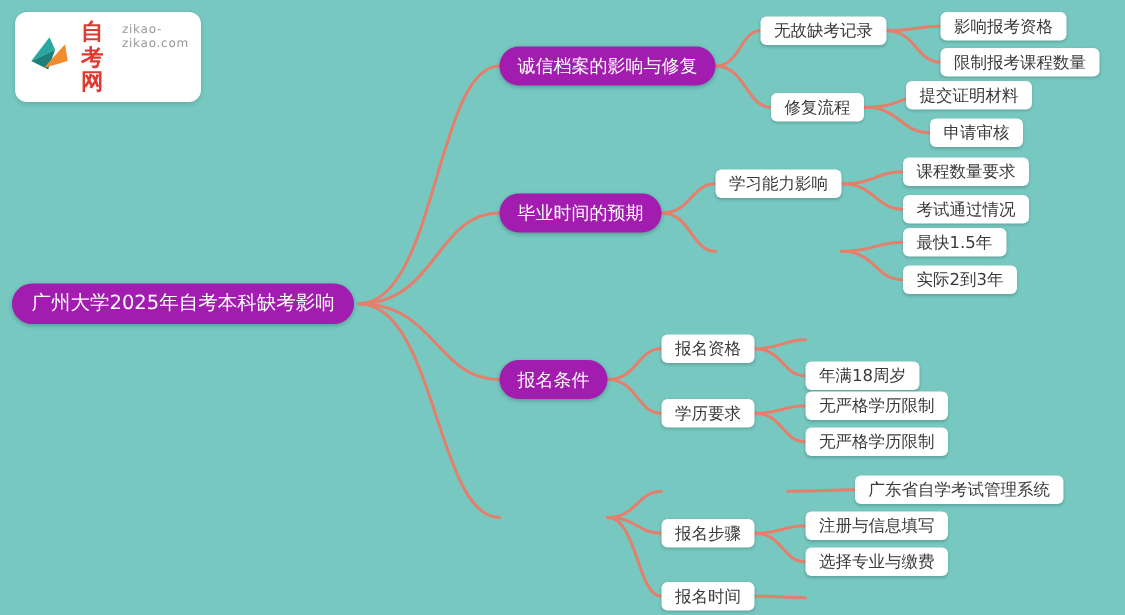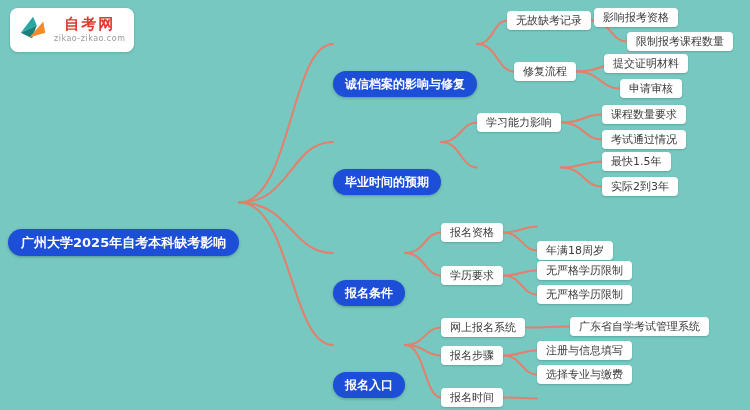--- a/index.html
+++ b/index.html
@@ -11,29 +11,28 @@
     overflow:hidden;
   }
   #links{position:absolute;left:0;top:0;width:750px;height:410px;z-index:1;pointer-events:none;}
   .node{
     position:absolute;
     white-space:nowrap;
     z-index:2;
     box-sizing:border-box;
   }
   .dark{
-    background:#1d4ed8;
+    background:#a21caf;
     color:#FFFFFF;
-    font-weight:bold;
+    font-weight:normal;
     font-size:12px;
     line-height:14px;
     padding:6px 12px;
     border-radius:15px;
     box-shadow:0 1px 3px rgba(0,0,0,.25);
-    margin-top:40px;
   }
   .root{
     font-size:13px;
     line-height:15px;
     padding:6px 13px;
     border-radius:15px;
   }
   .light{
     background:#FFFFFF;
     color:#3A3A3A;
@@ -51,21 +50,21 @@
     background:#FFFFFF;
     border-radius:8px;
     padding:5px 8px;
     box-sizing:border-box;
     display:flex;
     align-items:center;
     gap:6px;
     z-index:2;
     box-shadow:0 1px 3px rgba(0,0,0,.15);
   }
-  .logo-txt{display:flex;flex-direction:column;line-height:1.1;align-items:center;}
+  .logo-txt{display:flex;flex-direction:row;line-height:1.1;}
   .logo-title{
     color:#E0392F;
     font-weight:bold;
     font-size:15px;
     letter-spacing:2px;
   }
   .logo-url{
     color:#999999;
     font-size:8px;
     margin-top:3px;
@@ -119,40 +118,38 @@
     <span class="logo-txt">
       <span class="logo-title">自考网</span>
       <span class="logo-url">zikao-zikao.com</span>
     </span>
   </div>
 
   <div class="node dark root" id="root" style="left:8px;top:189px">广州大学2025年自考本科缺考影响</div>
 
   <div class="node dark" id="b0" style="left:333px;top:31px">诚信档案的影响与修复</div>
   <div class="node light" id="b0c0" style="left:507px;top:11px">无故缺考记录</div>
-  <div class="node light" id="b0c0l0" style="left:594px;top:8px">影响报考资格</div>
+  <div class="node light" id="b0c0l0" style="left:627px;top:8px">影响报考资格</div>
   <div class="node light" id="b0c0l1" style="left:627px;top:32px">限制报考课程数量</div>
   <div class="node light" id="b0c1" style="left:514px;top:62px">修复流程</div>
   <div class="node light" id="b0c1l0" style="left:604px;top:54px">提交证明材料</div>
   <div class="node light" id="b0c1l1" style="left:620px;top:79px">申请审核</div>
 
   <div class="node dark" id="b1" style="left:333px;top:129px">毕业时间的预期</div>
   <div class="node light" id="b1c0" style="left:477px;top:113px">学习能力影响</div>
   <div class="node light" id="b1c0l0" style="left:602px;top:105px">课程数量要求</div>
   <div class="node light" id="b1c0l1" style="left:602px;top:130px">考试通过情况</div>
   <div class="node light" id="b1c1l0" style="left:602px;top:152px">最快1.5年</div>
   <div class="node light" id="b1c1l1" style="left:602px;top:177px">实际2到3年</div>
 
   <div class="node dark" id="b2" style="left:333px;top:240px">报名条件</div>
   <div class="node light" id="b2c0" style="left:441px;top:223px">报名资格</div>
   <div class="node light" id="b2c0l1" style="left:537px;top:241px">年满18周岁</div>
   <div class="node light" id="b2c1" style="left:441px;top:266px">学历要求</div>
   <div class="node light" id="b2c1l0" style="left:537px;top:261px">无严格学历限制</div>
   <div class="node light" id="b2c1l1" style="left:537px;top:285px">无严格学历限制</div>
 
-  <div class="node dark" id="b3" style="left:333px;top:332px">报名入口</div>
-  <div class="node light" id="b3c0" style="left:441px;top:318px">网上报名系统</div>
   <div class="node light" id="b3c0l0" style="left:570px;top:317px">广东省自学考试管理系统</div>
   <div class="node light" id="b3c1" style="left:441px;top:346px">报名步骤</div>
   <div class="node light" id="b3c1l0" style="left:537px;top:341px">注册与信息填写</div>
   <div class="node light" id="b3c1l1" style="left:537px;top:365px">选择专业与缴费</div>
   <div class="node light" id="b3c2" style="left:441px;top:388px">报名时间</div>
 </div>
 
 </body></html>

